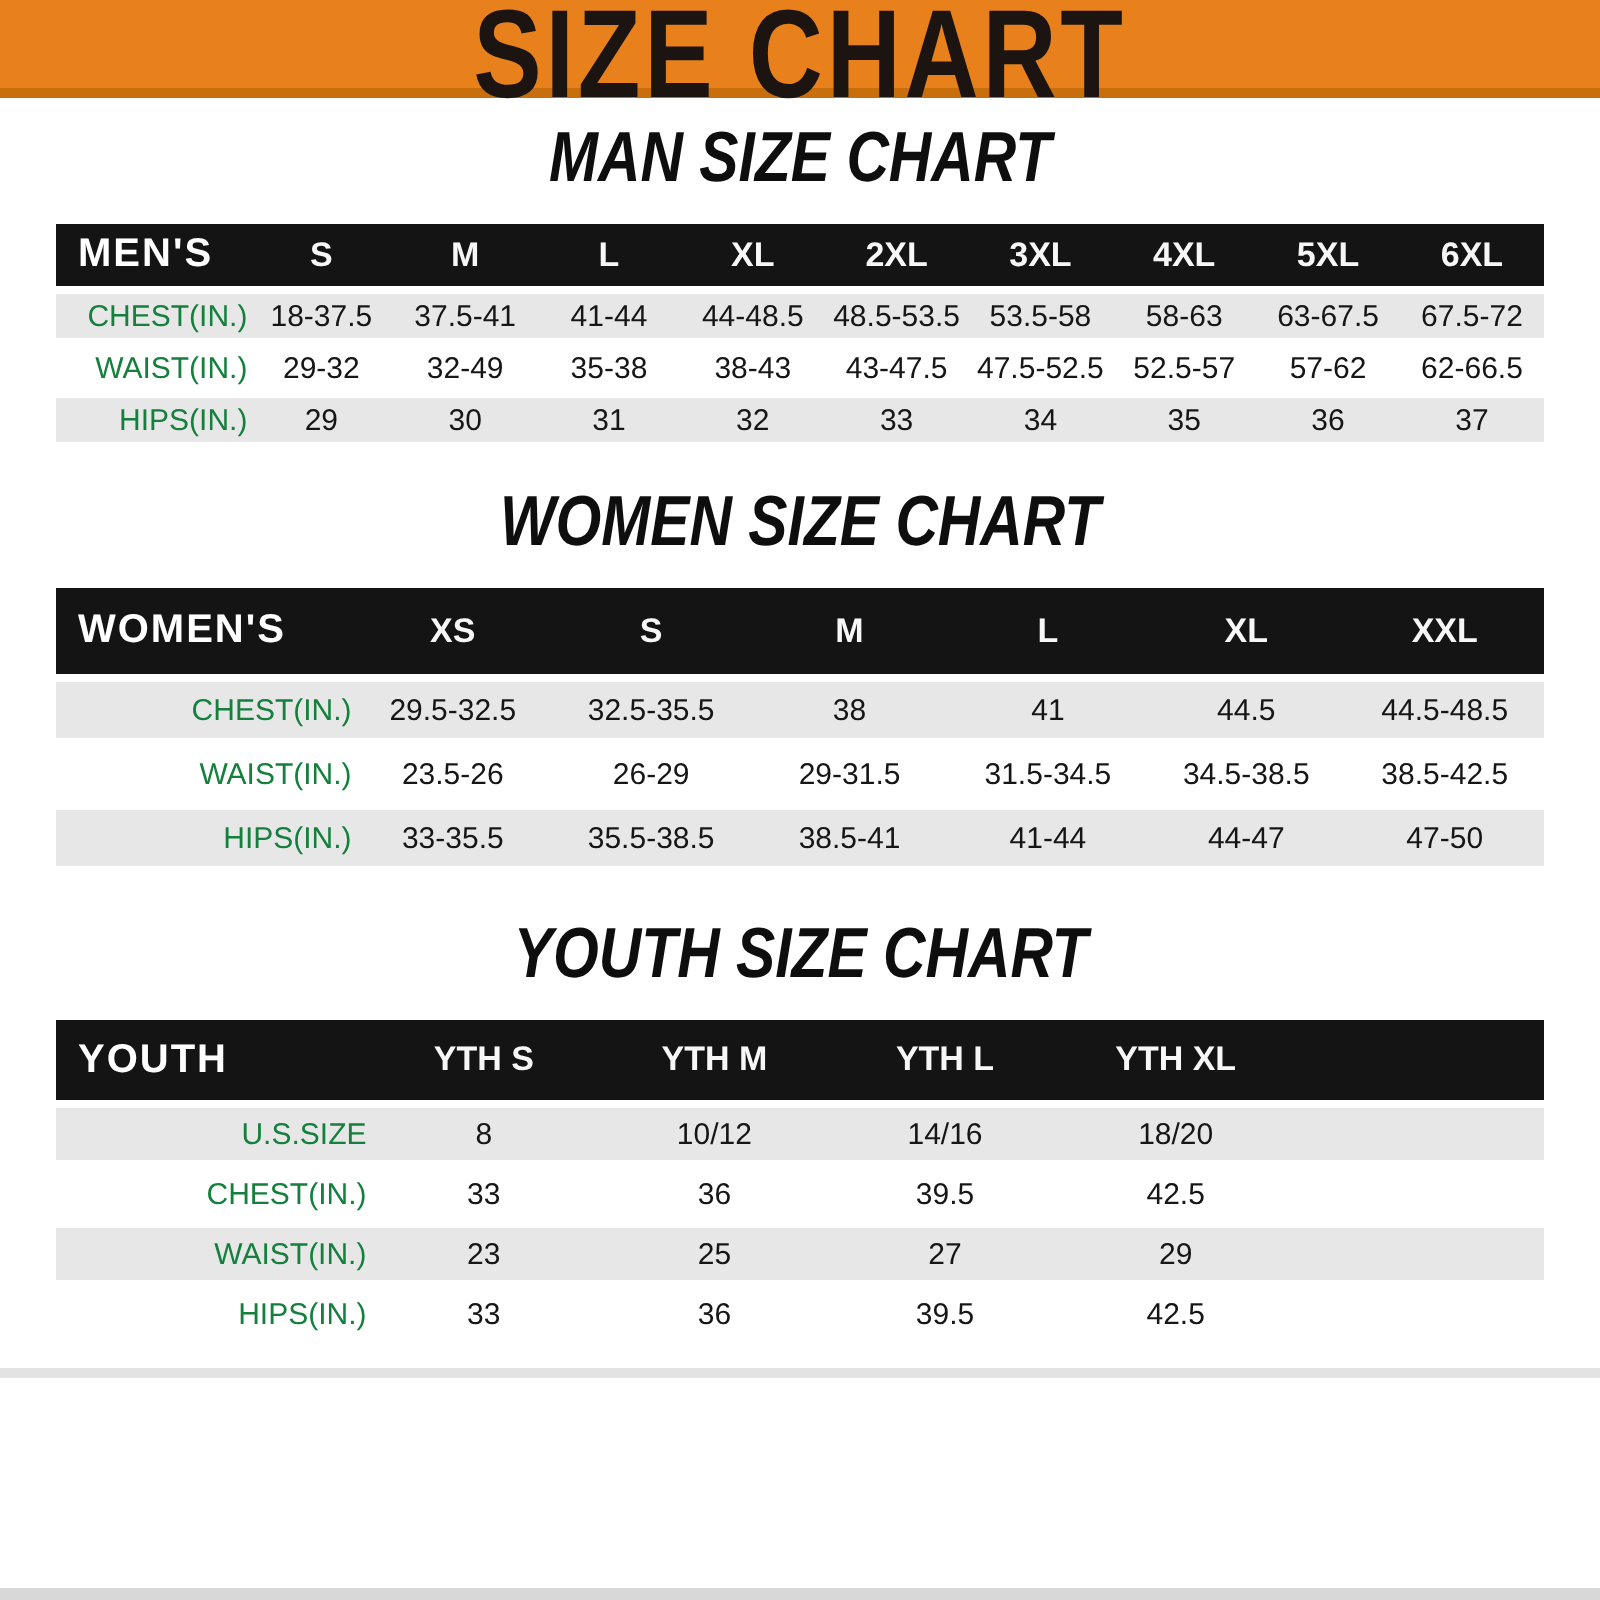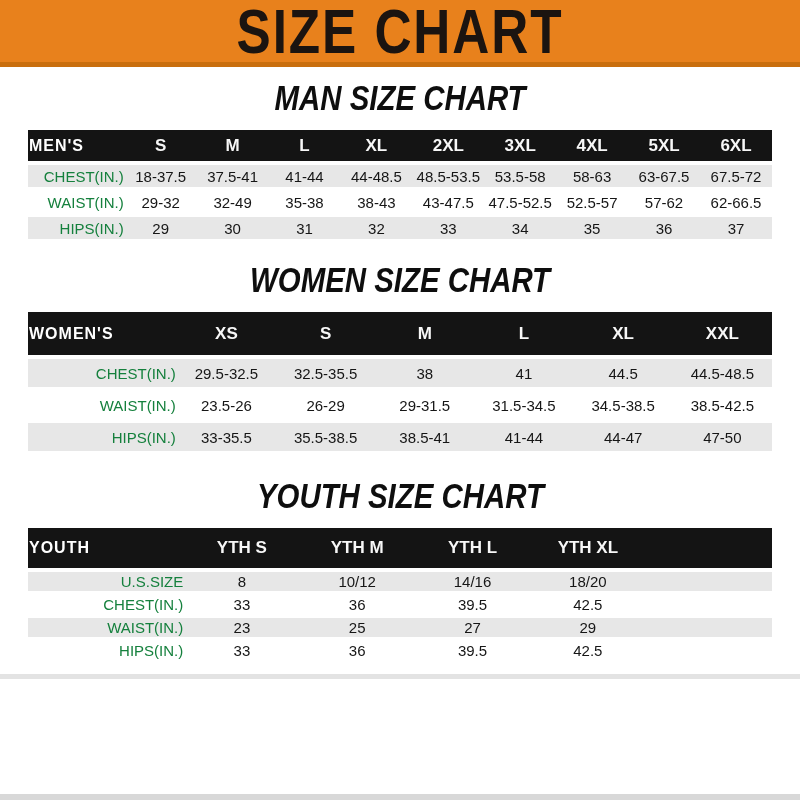--- a/index.html
+++ b/index.html
@@ -7,23 +7,23 @@
   body {
     width: 800px; height: 800px;
     background: #ffffff;
     font-family: "Liberation Sans", sans-serif;
     overflow: hidden;
     position: relative;
   }
 
   
   .banner {
-    height: 67px;
+    height: 49px;
     border-bottom: 5px solid #c96e0d;
-    display: flex; align-items: center; justify-content: center;
+    display: flex; justify-content: center;
   }
   .banner h1 {
     margin: 0; line-height: 1;
     font-size: 54px; font-weight: bold;
     color: #1b1410; letter-spacing: 2px;
     transform: scaleY(1.16) scaleX(0.95);
   }
 
   
   .section-title { text-align: center; margin: 0; line-height: 1; font-style: italic; }
@@ -41,37 +41,37 @@
     width: 744px; margin: 13px auto 0;
     border-collapse: separate; border-spacing: 0 4px;
     table-layout: fixed;
   }
   thead th {
     background: #141414; color: #f7f7f7;
     text-align: center; font-size: 17px; font-weight: bold;
     overflow: hidden;
   }
   thead th.corner {
-    text-align: left; padding-left: 1px;
-    font-size: 16px; letter-spacing: 1px; color: #ffffff;
+    text-align: left; padding-left: 11px;
+    font-size: 20px; letter-spacing: 1px; color: #ffffff;
   }
   tbody td {
     text-align: center; font-size: 15px; color: #161616;
     overflow: hidden; white-space: nowrap;
   }
   tbody td.rowlabel { color: #15803d; text-align: right; }
   tbody tr:nth-child(odd) td  { background: #e7e7e7; }
   tbody tr:nth-child(even) td { background: #ffffff; }
 
   .tbl-men   thead tr { height: 31px; }
   .tbl-men   tbody tr { height: 22px; }
   .tbl-women thead tr { height: 43px; }
   .tbl-women tbody tr { height: 28px; }
   .tbl-youth thead tr { height: 40px; }
-  .tbl-youth tbody tr { height: 19px; }
+  .tbl-youth tbody tr { height: 26px; }
 
   .tbl-men   thead th.corner { width: 13%; }
   .tbl-women thead th.corner { width: 20%; }
   .tbl-youth thead th.corner { width: 21%; }
   .tbl-youth thead th.spacer { width: 17%; }
 
   
   .divider {
     width: 800px; height: 5px; background: #e3e3e3;
     margin-top: 10px;

